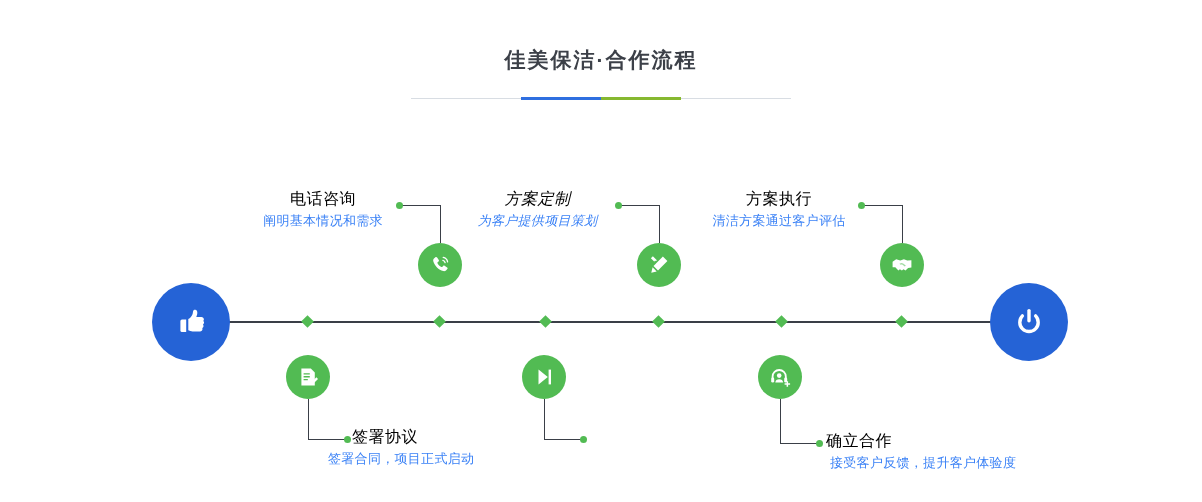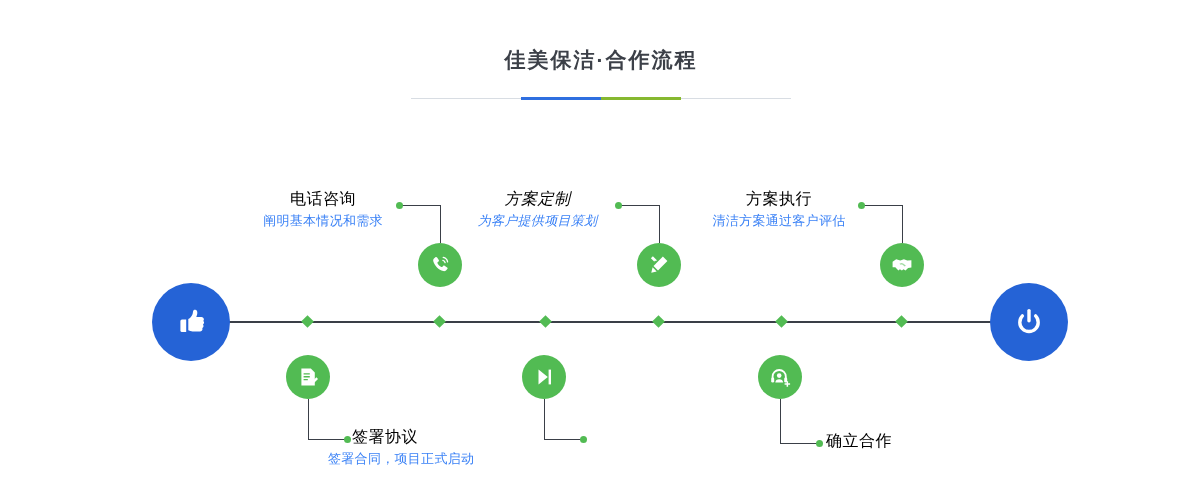--- a/index.html
+++ b/index.html
@@ -291,15 +291,16 @@
         <path fill="#ffffff" d="M7.3 17.6c0-2.1 1.7-3.3 3.9-3.3s3.9 1.2 3.9 3.3z"></path>
         <path fill="#ffffff" d="M18.6 16.2h1.5v2h2v1.5h-2v2h-1.5v-2h-2v-1.5h2z"></path>
       </svg>
     </span>
   </div>
   <div class="conn-v" style="left:780px; top:399px; height:44px;"></div>
   <div class="conn-h" style="left:780px; top:443px; width:40px;"></div>
   <div class="dot" style="left:816px; top:440px;"></div>
   <div class="lbl below" style="left:826px; top:430px; width:240px; text-align:left;">
     <div class="lbl-title">确立合作</div>
+    <div class="lbl-desc" style="margin-left:4px;">接受客户反馈，提升客户体验度</div>
   </div>
 
 </div>
 
 </body></html>

